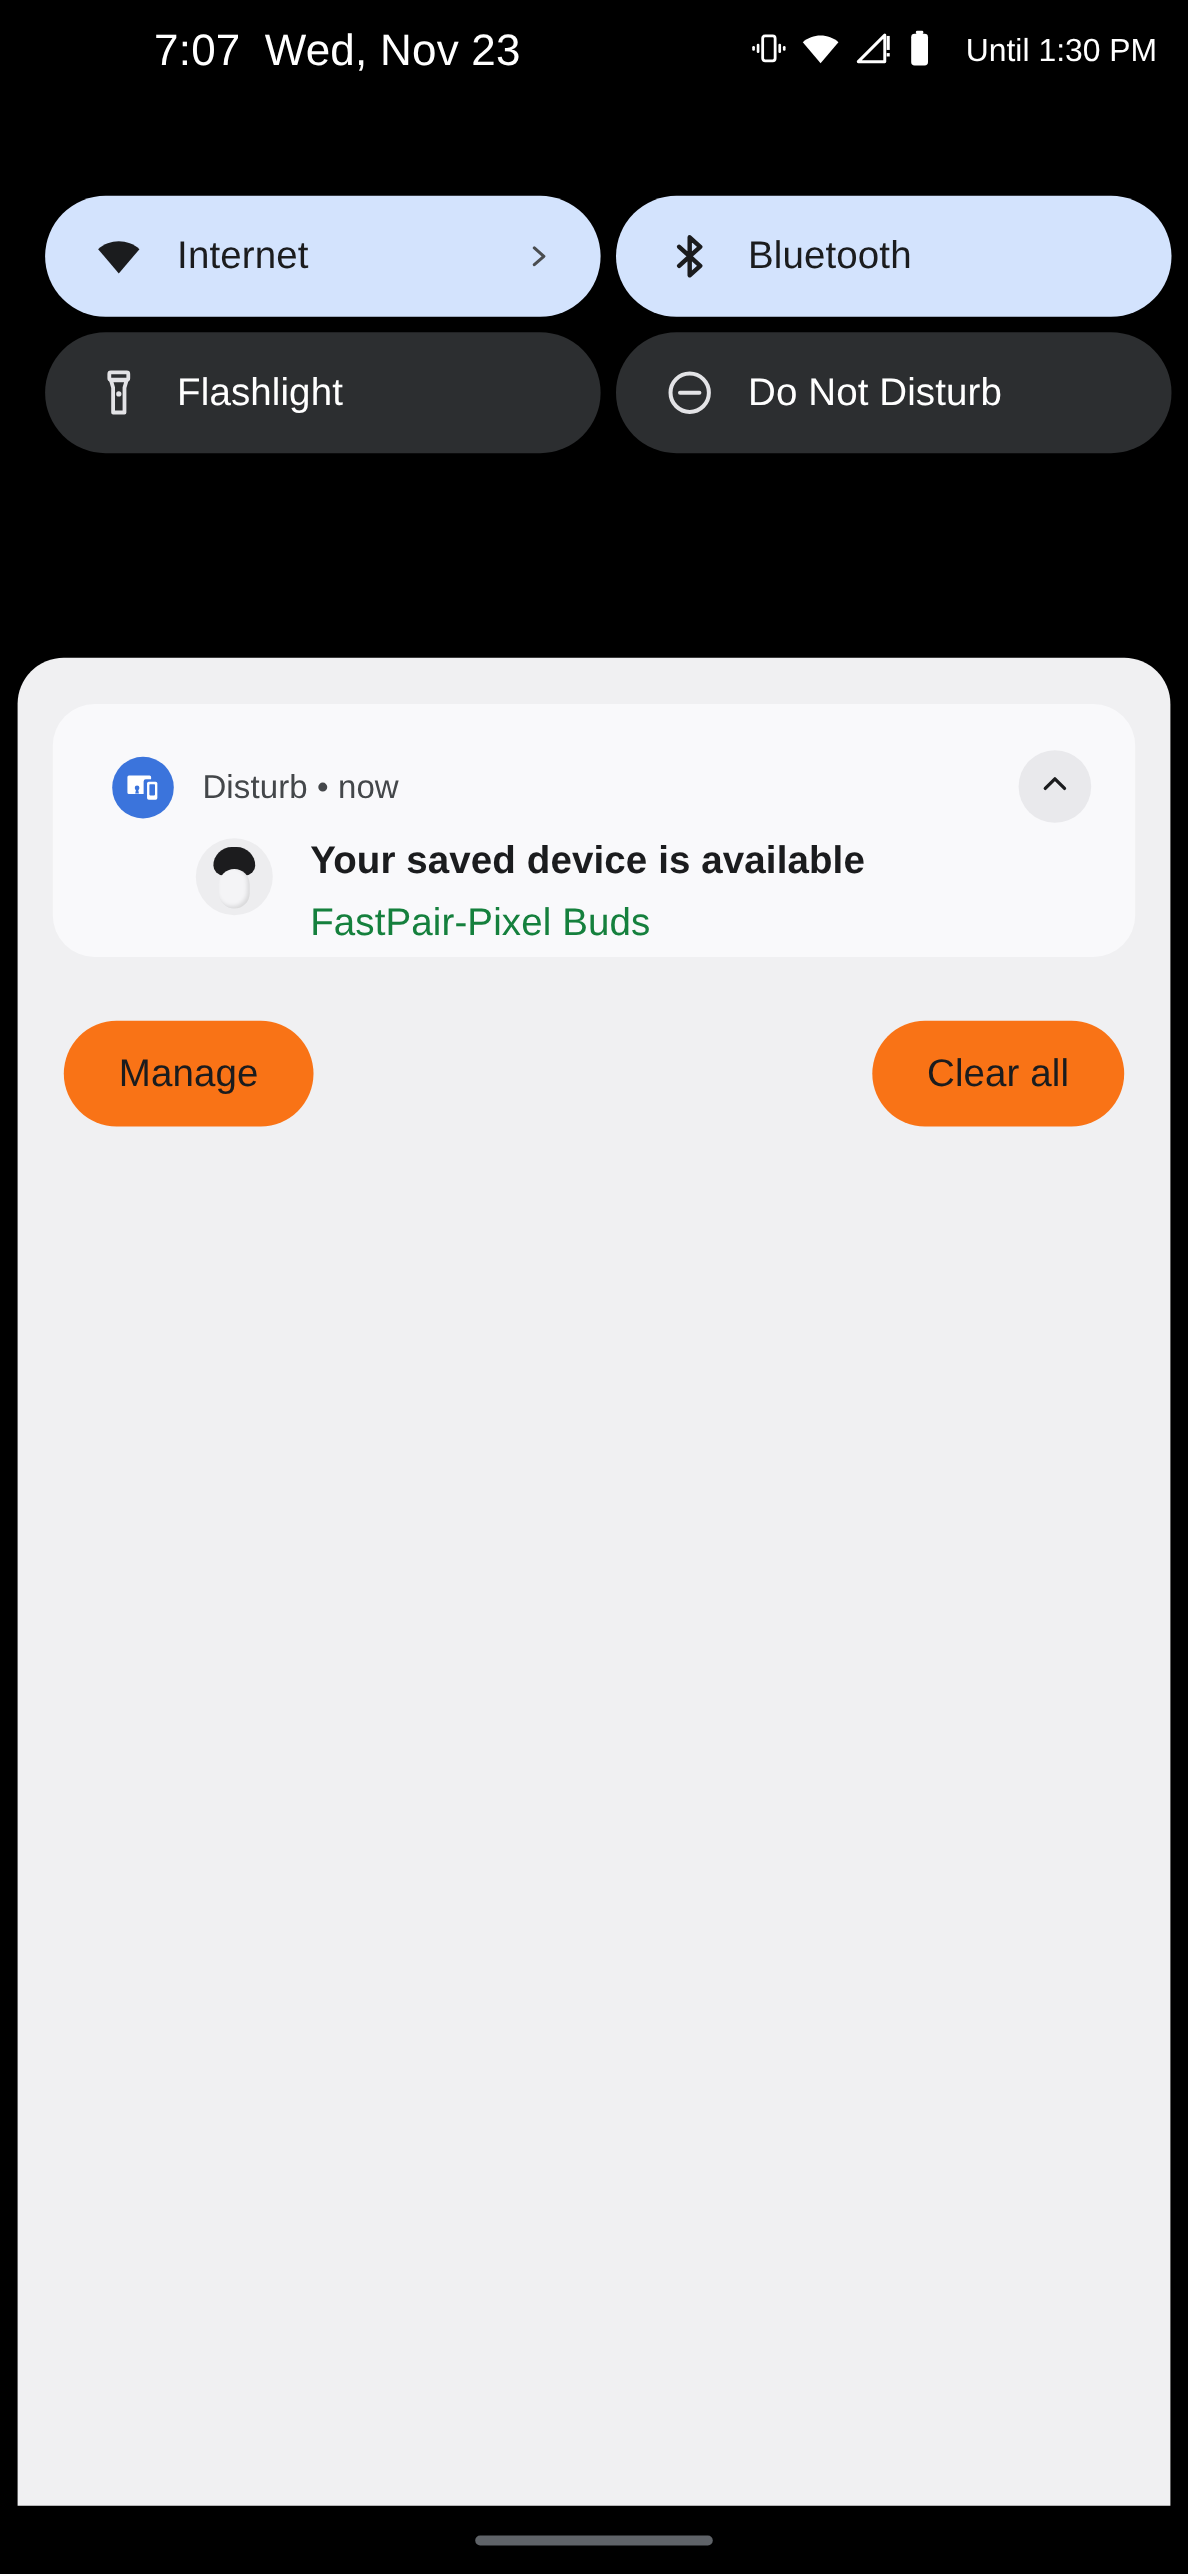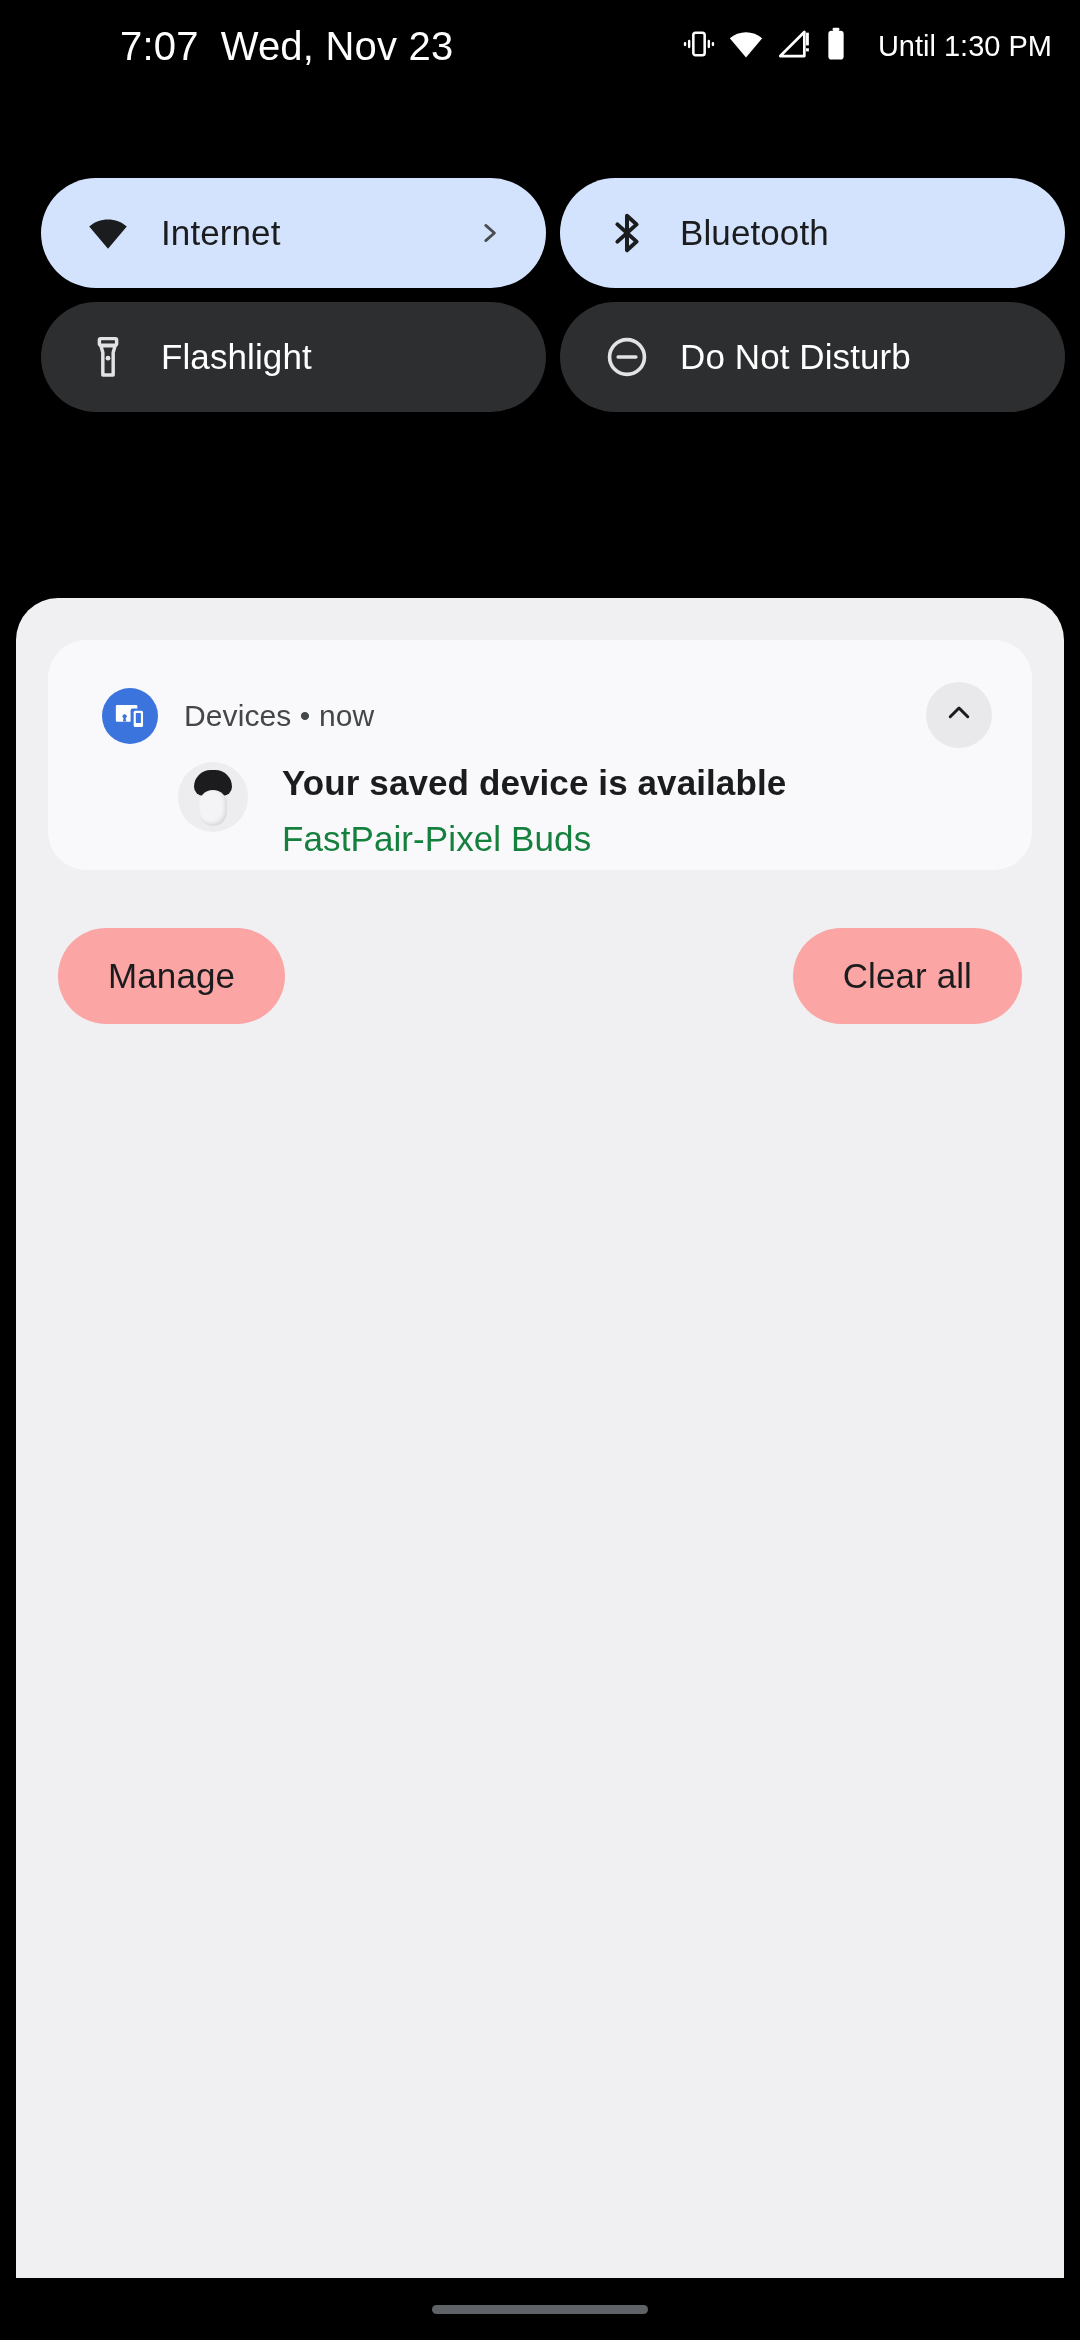--- a/index.html
+++ b/index.html
@@ -9,21 +9,21 @@
     font-family:"Liberation Sans", sans-serif;
     overflow:hidden;
   }
   #screen { position:relative; width:1080px; height:2340px; background:#000; }
 
   
   .statusbar {
     position:absolute; top:0; left:0; width:1080px; height:92px;
     display:flex; align-items:center; color:#fff;
   }
-  .sb-left { position:absolute; left:120px; display:flex; align-items:flex-start; gap:22px; }
+  .sb-left { position:absolute; left:140px; display:flex; align-items:flex-start; gap:22px; }
   .sb-time { font-size:40px; letter-spacing:0.2px; }
   .sb-date { font-size:40px; letter-spacing:0.2px; }
   .sb-right { position:absolute; right:28px; display:flex; align-items:center; gap:12px; }
   .sb-until { font-size:29px; margin-left:16px; }
   .ic { display:inline-block; }
 
   
   .qs { position:absolute; left:13px; top:178px; width:1080px; }
   .qs-row { display:flex; gap:14px; padding:0 28px; margin-bottom:14px; }
   .tile {
@@ -58,21 +58,21 @@
   }
   .notif-body { position:absolute; left:130px; top:122px; display:flex; align-items:flex-start; gap:34px; }
   .bud-thumb { width:70px; height:70px; border-radius:50%; background:#EDEDEF; position:relative; overflow:hidden; flex:none; }
   .bud-top { position:absolute; left:16px; top:8px; width:38px; height:26px; background:#1C1C1E; border-radius:18px 18px 10px 10px; }
   .bud-stem { position:absolute; left:21px; top:28px; width:28px; height:36px; background:#F4F4F6; border-radius:14px 14px 14px 14px; box-shadow:inset -2px -2px 4px rgba(0,0,0,0.12); }
   .notif-title { font-size:35px; font-weight:bold; color:#1B1C1E; letter-spacing:0.1px; line-height:1.2; }
   .notif-sub { font-size:35px; color:#15803d; margin-top:14px; letter-spacing:0.1px; line-height:1.2; }
 
   .shade-actions { position:absolute; left:0; top:330px; width:1048px; padding:0 42px; display:flex; justify-content:space-between; }
   .pill-btn {
-    height:96px; border-radius:48px; background:#fca5a5;
+    height:96px; border-radius:48px; background:#f97316;
     display:flex; align-items:center; justify-content:center;
     padding:0 50px; font-size:35px; color:#1B1C1E; letter-spacing:0.1px;
   }
 
   
   .navbar { position:absolute; left:0; bottom:0; width:1080px; height:62px; display:flex; align-items:center; justify-content:center; }
   .nav-pill { width:216px; height:9px; border-radius:5px; background:#5F6368; }
 </style>
 </head>
 <body>
@@ -176,21 +176,21 @@
         <span class="app-badge">
           <svg width="34" height="34" viewBox="0 0 24 24" fill="#fff">
             <path d="M3 4.2 h13.2 a1 1 0 0 1 1 1 v1.5 h-3.4 a1.4 1.4 0 0 0 -1.4 1.4 v8 h-9.4 a1 1 0 0 1 -1 -1 v-9.9 a1 1 0 0 1 1 -1 z"></path>
             <circle cx="8.2" cy="12.2" r="1.5" fill="#3B74DC"></circle>
             <path d="M7.5 13.4 h1.4 l0.5 2.4 h-2.4 z" fill="#3B74DC"></path>
             <rect x="14.6" y="8.3" width="6.6" height="11.5" rx="1.1"></rect>
             <rect x="16.1" y="9.9" width="3.6" height="7.1" rx="0.5" fill="#3B74DC"></rect>
           </svg>
         </span>
         <span class="notif-source">
-          <span>Devices</span>
+          <span>Disturb</span>
           <span>•</span>
           <span>now</span>
         </span>
       </div>
 
       <div class="collapse-btn">
         <span>
           <svg width="30" height="30" viewBox="0 0 24 24" fill="none" stroke="#1B1C1E" stroke-width="2.4" stroke-linecap="round" stroke-linejoin="round">
             <polyline points="5,15 12,8 19,15"></polyline>
           </svg>

